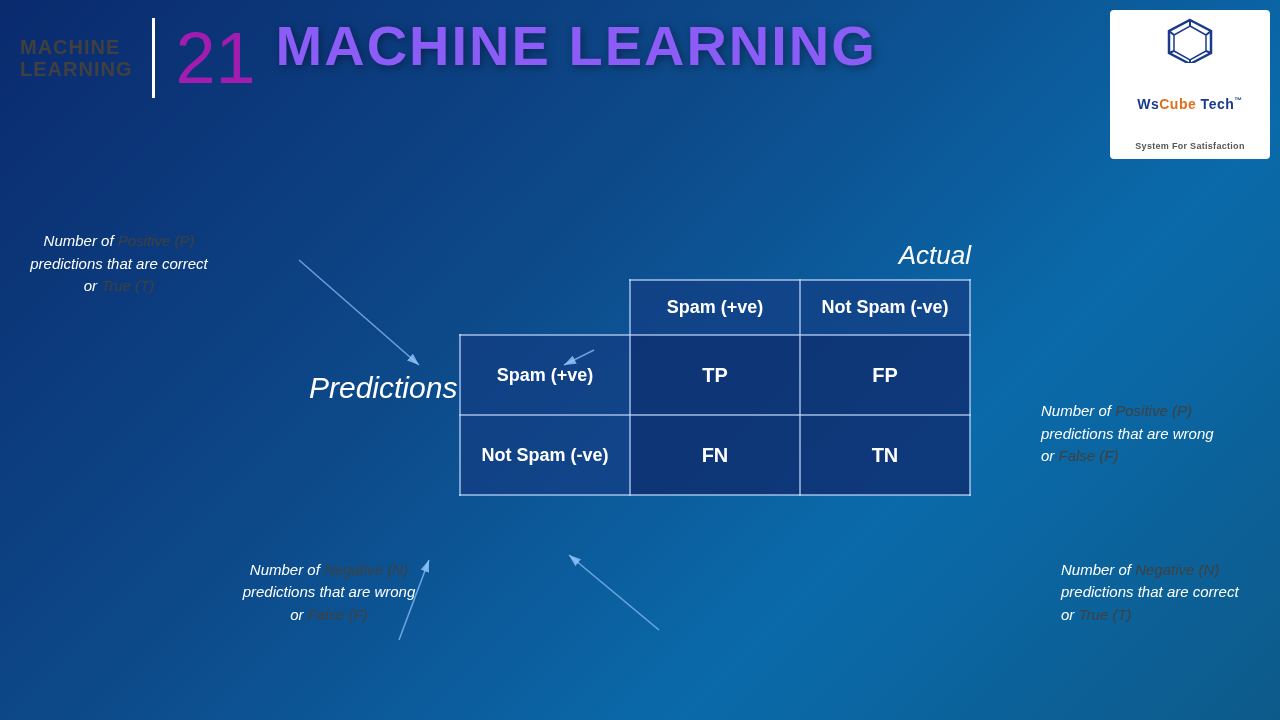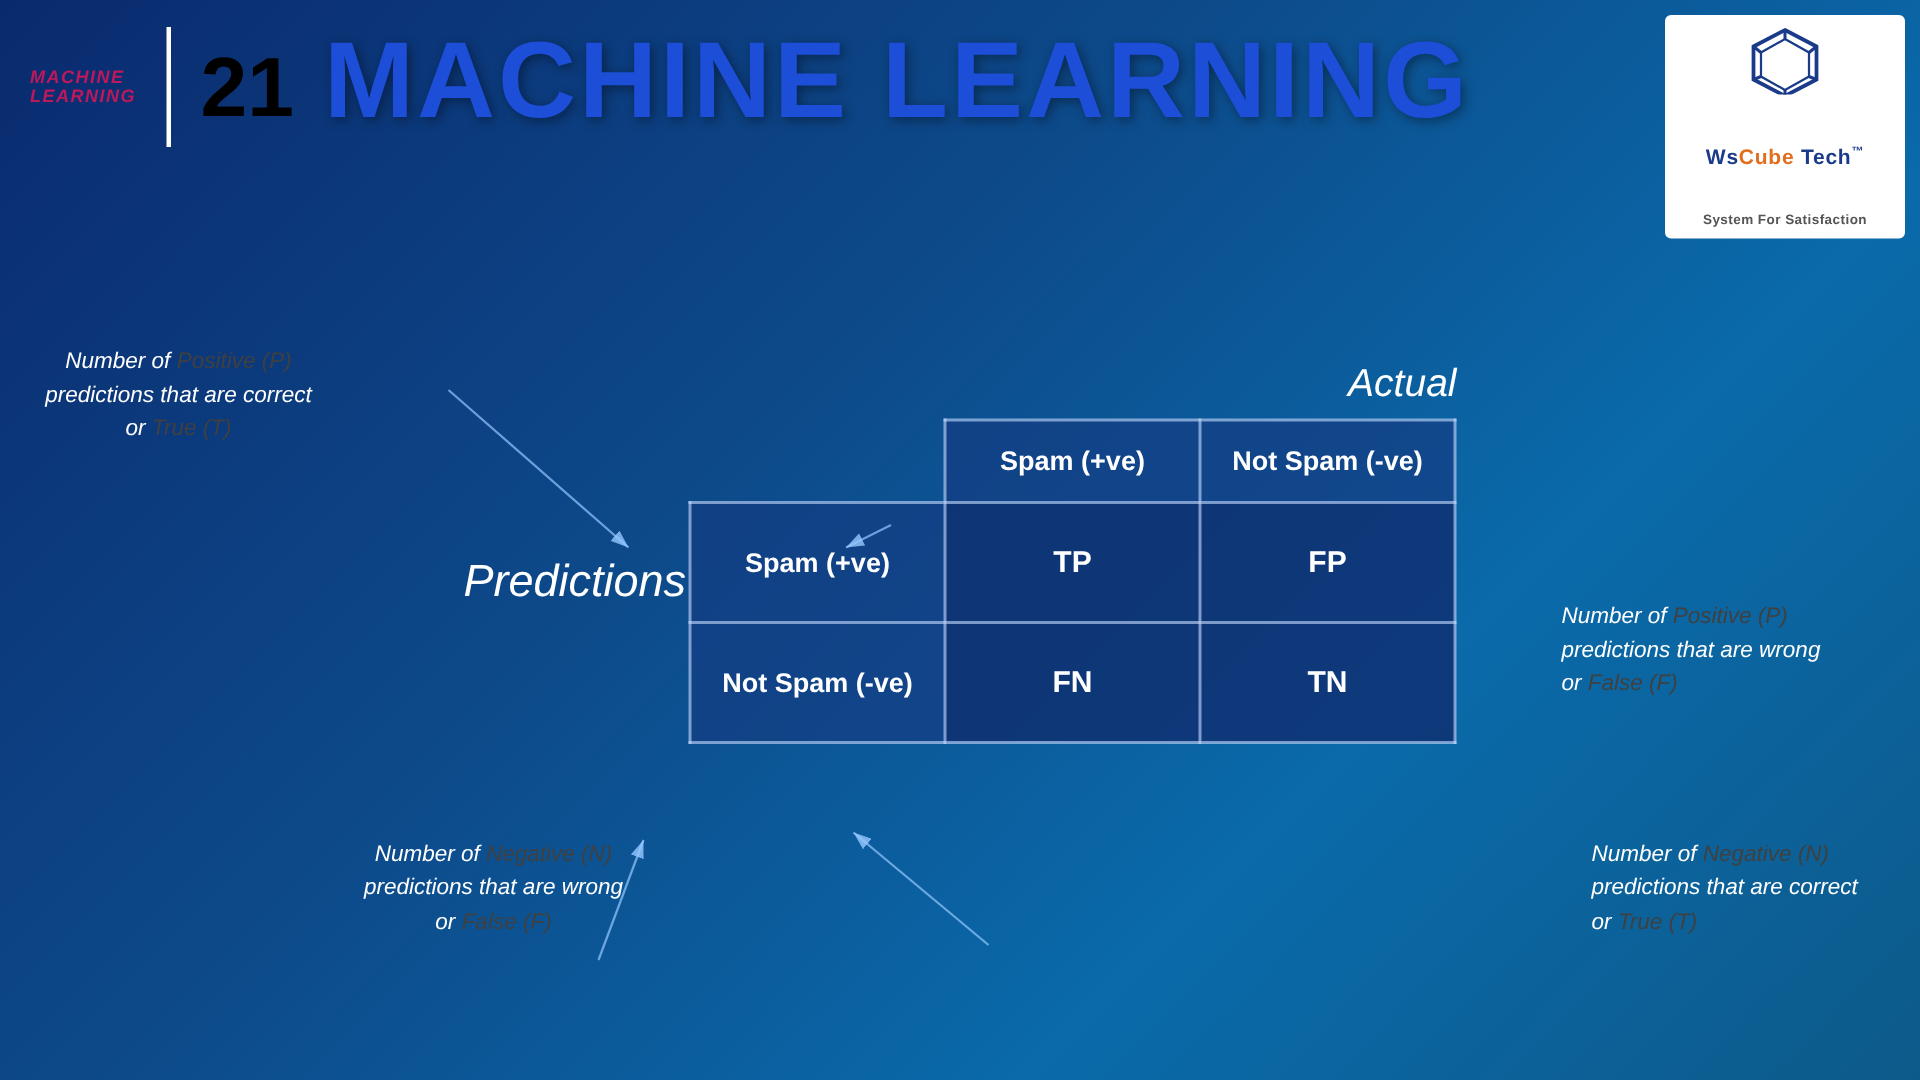--- a/index.html
+++ b/index.html
@@ -21,33 +21,32 @@
     }
 
     .ml-badge {
       display: flex;
       align-items: center;
       gap: 10px;
       margin-right: 20px;
     }
 
     .ml-text {
-      font-size: 12px;
+      font-size: 20px;
       font-weight: 900;
-      color: #be185d;
+      color: #404040;
       text-transform: uppercase;
       line-height: 1.1;
       letter-spacing: 1px;
-      font-style: italic;
     }
 
     .ml-number {
-      font-size: 56px;
-      font-weight: 700;
-      color: #000000;
+      font-size: 72px;
+      font-weight: 400;
+      color: #a21caf;
       line-height: 1;
     }
 
     .vertical-divider {
       width: 3px;
       height: 80px;
       background: white;
       margin: 0 10px;
     }
 
@@ -61,23 +60,23 @@
       font-size: 78px;
       font-weight: 900;
       color: white;
       text-transform: uppercase;
       line-height: 1;
       letter-spacing: 2px;
       text-shadow: 2px 2px 8px rgba(0,0,0,0.5);
     }
 
     .ml-subtitle {
-      font-size: 72px;
+      font-size: 56px;
       font-weight: 900;
-      color: #1d4ed8;
+      color: #8b5cf6;
       text-transform: uppercase;
       line-height: 1;
       letter-spacing: 2px;
       text-shadow: 2px 2px 8px rgba(0,0,0,0.4);
     }
 
     
     .logo-box {
       position: absolute;
       top: 10px;

